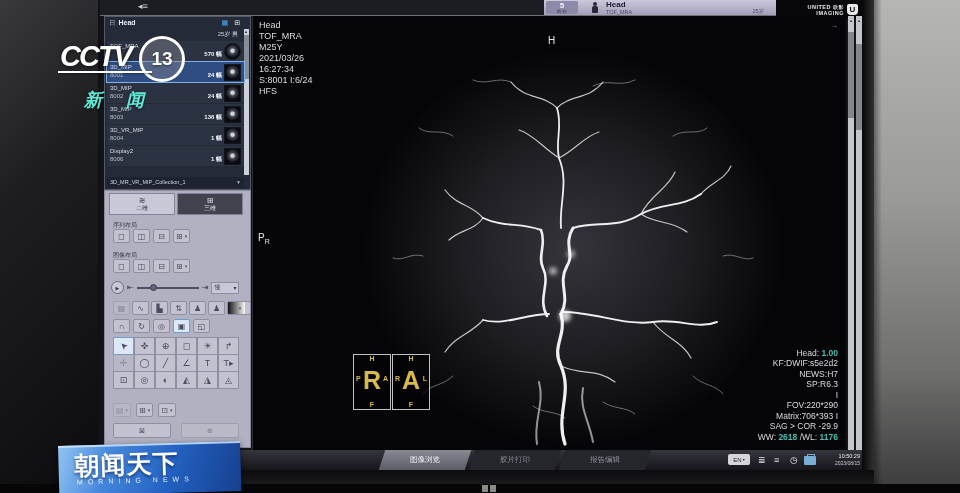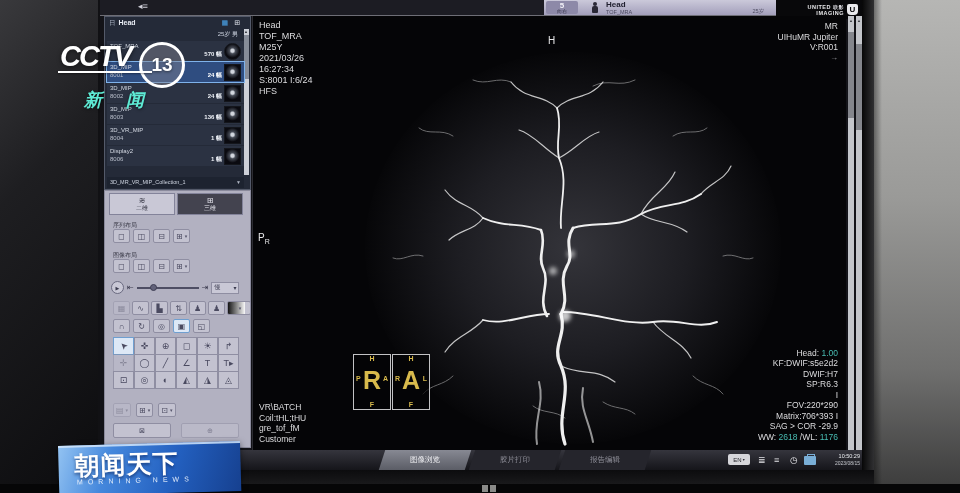--- a/index.html
+++ b/index.html
@@ -97,21 +97,21 @@
   .widebtn{height:13px;background:#c3c2d0;border:1px solid #8f8ea2;border-radius:2px;display:flex;align-items:center;justify-content:center;font-size:7px;color:#4a4a60;}
 
   
   .viewport{left:152px;top:16px;width:593px;height:434px;background:#050507;border-left:1px solid #2c2c32;overflow:hidden;}
   .vtext{color:#dcdcde;font-size:8.5px;line-height:10.5px;}
   .vp-line{white-space:pre;}
   .vp-topleft{left:6px;top:4px;font-size:9px;line-height:11px;}
   .vp-topright{right:8px;top:5px;text-align:right;}
   .vp-bottomright{right:8px;bottom:8px;text-align:right;}
   .vp-bottomleft{left:6px;bottom:6px;}
-  .teal{color:#49bdb3;}
+  .teal{color:#49bdb3;font-weight:bold;}
   .vp-h{left:295px;top:19px;font-size:10px;color:#e8e8ea;}
   .vp-pr{left:5px;top:216px;font-size:10px;color:#e8e8ea;}
   .vp-pr sub{font-size:7px;}
   .vp-arrow{color:#9a9a9e;font-size:8px;}
   .cubes{left:100px;top:338px;display:flex;gap:1px;}
   .cube{position:relative;width:36px;height:54px;border:1px solid #c2c2c4;background:rgba(4,4,6,.7);}
   .cube .c{position:absolute;left:0;right:0;top:10px;text-align:center;font-size:25px;font-weight:bold;color:#d8ba4c;line-height:30px;}
   .cube .t{position:absolute;left:0;right:0;top:0;text-align:center;font-size:7px;font-weight:bold;color:#d8ba4c;}
   .cube .b{position:absolute;left:0;right:0;bottom:1px;text-align:center;font-size:7px;font-weight:bold;color:#d8ba4c;}
   .cube .l{position:absolute;left:2px;top:20px;font-size:7px;font-weight:bold;color:#d8ba4c;}
@@ -135,21 +135,21 @@
   .brief{left:704px;top:6px;width:12px;height:9px;background:#79aed6;border-radius:1px;}
   .brief:before{content:"";position:absolute;left:3px;top:-2px;width:6px;height:2px;border:1px solid #79aed6;border-bottom:none;}
   .clockblk{left:720px;top:3px;width:40px;text-align:right;}
   .clockblk .t1{font-size:5.5px;color:#eceef2;line-height:7px;}
   .clockblk .t2{font-size:5px;color:#c6c8ce;line-height:6px;}
 
   
   .cctv{left:38px;top:28px;width:220px;height:90px;}
   .cctv-word{position:absolute;left:22px;top:12px;font-size:29px;font-weight:bold;font-style:italic;color:#fff;
     letter-spacing:-2px;text-shadow:0 1px 4px rgba(0,0,0,.55);}
-  .cctv-circle{position:absolute;left:101px;top:14px;width:40px;height:40px;border:3px solid #fff;border-radius:50%;
+  .cctv-circle{position:absolute;left:101px;top:8px;width:40px;height:40px;border:3px solid #fff;border-radius:50%;
     background:rgba(130,130,145,.45);display:flex;align-items:center;justify-content:center;
     font-size:19px;font-weight:bold;color:#fff;text-shadow:0 1px 3px rgba(0,0,0,.5);}
   .cctv-line{position:absolute;left:20px;top:43px;width:94px;height:2px;background:#fff;box-shadow:0 1px 2px rgba(0,0,0,.4);}
   .cctv-cap{position:absolute;left:46px;top:60px;font-size:18px;font-weight:bold;color:#5eead4;text-shadow:0 1px 3px rgba(0,0,0,.55);font-style:italic;}
   .cctv-cap .c2{margin-left:24px;}
 
   .banner{left:58px;top:446px;width:182px;height:50px;transform:rotate(-1.6deg);transform-origin:left top;
     background:linear-gradient(108deg,#93c3f2 0%,#4487dc 28%,#2360c0 62%,#16408f 100%);
     box-shadow:0 2px 6px rgba(0,0,0,.5);}
   .banner:before{content:"";position:absolute;left:0;top:0;right:0;height:2px;background:rgba(210,230,252,.85);}
@@ -502,48 +502,37 @@
           <div class="vp-line">S:8001 I:6/24</div>
           <div class="vp-line">HFS</div>
         </div>
 
       <div class="abs vp-h">H</div>
       <div class="abs vp-pr">
         <span>P</span><sub>R</sub>
       </div>
 
       <div class="abs vtext vp-topright">
-        <div>
-            <div class="vp-line">MR</div>
-            <div class="vp-line">UIHuMR Jupiter</div>
-            <div class="vp-line">V:R001</div>
-          </div>
         <div class="vp-arrow">→</div>
       </div>
 
       <div class="abs vtext vp-bottomright">
         <div class="vp-line"><span>Head:</span> <span class="teal">1.00</span></div>
         <div>
             <div class="vp-line">KF:DWIF:s5e2d2</div>
-            <div class="vp-line">DWIF:H7</div>
+            <div class="vp-line">NEWS:H7</div>
             <div class="vp-line">SP:R6.3</div>
             <div class="vp-line">I</div>
             <div class="vp-line">FOV:220*290</div>
             <div class="vp-line">Matrix:706*393 I</div>
             <div class="vp-line">SAG &gt; COR -29.9</div>
           </div>
         <div class="vp-line"><span>WW:</span> <span class="teal">2618</span> <span>/WL:</span> <span class="teal">1176</span></div>
       </div>
 
-      <div class="abs vtext vp-bottomleft">
-          <div class="vp-line">VR\BATCH</div>
-          <div class="vp-line">Coil:tHL;tHU</div>
-          <div class="vp-line">gre_tof_fM</div>
-          <div class="vp-line">Customer</div>
-        </div>
 
       <div class="abs cubes">
         <div class="cube">
           <span class="t">H</span>
           <span class="b">F</span>
           <span class="l">P</span>
           <span class="r">A</span>
           <span class="c">R</span>
         </div>
         <div class="cube">

